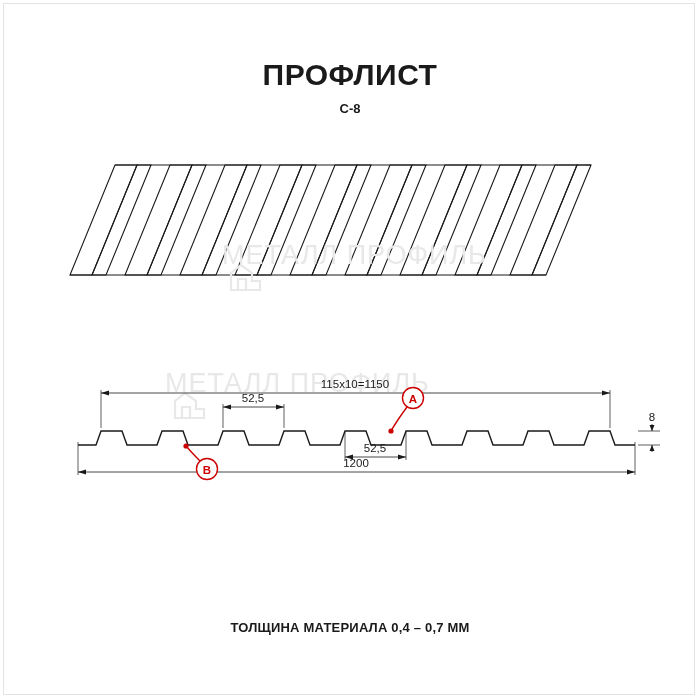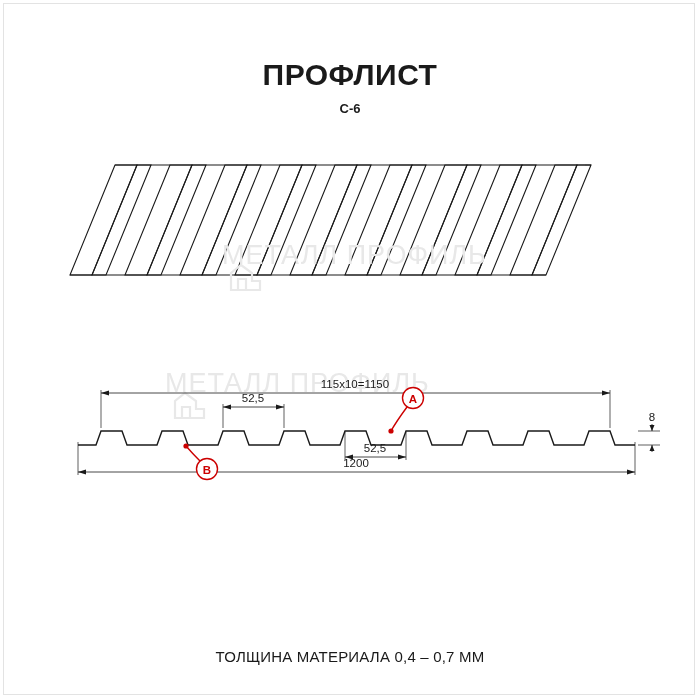--- a/index.html
+++ b/index.html
@@ -46,25 +46,25 @@
     top: 101px;
     width: 700px;
     text-align: center;
     font-size: 13px;
     font-weight: bold;
     color: #1a1a1a;
   }
   .footer-note {
     position: absolute;
     left: 0;
-    top: 648px;
+    top: 620px;
     width: 700px;
     text-align: center;
-    font-size: 15px;
-    font-weight: normal;
+    font-size: 13px;
+    font-weight: bold;
     letter-spacing: 0.2px;
     color: #1a1a1a;
   }
   .iso-view {
     position: absolute;
     left: 70px;
     top: 140px;
     width: 560px;
     height: 165px;
   }
@@ -106,21 +106,21 @@
   }
 </style>
 </head>
 <body>
 
 <div class="page">
 
   <div class="border-frame"></div>
 
   <div class="title">ПРОФЛИСТ</div>
-  <div class="subtitle">С-6</div>
+  <div class="subtitle">С-8</div>
 
   <div class="iso-view">
     <svg width="560" height="165" viewBox="0 0 560 165">
       <g fill="none" stroke="#1a1a1a" stroke-width="1.1" stroke-linejoin="miter">
 
         <path d="M 45 25 L 515 25"></path>
 
         <path d="M 45 25 L 0 135 L 22 135 L 67 25 Z"></path>
         <path d="M 67 25 L 22 135 L 36 135 L 81 25 Z"></path>
 

